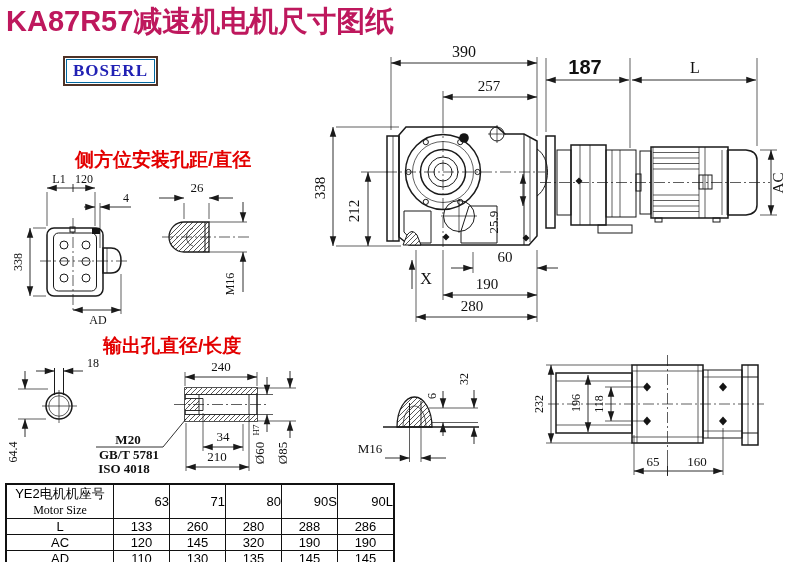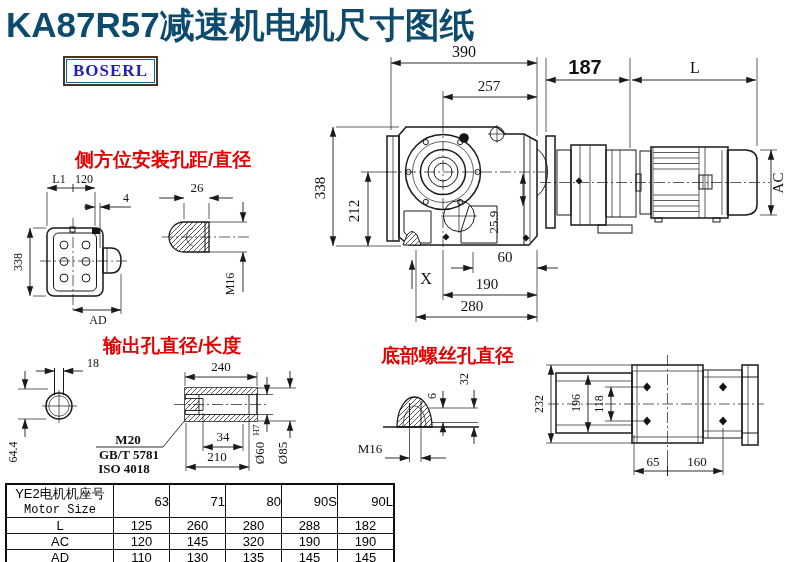--- a/index.html
+++ b/index.html
@@ -1,18 +1,18 @@
 <!DOCTYPE html>
 <html><head>
 <meta charset="utf-8">
 <style>
   html,body{margin:0;padding:0;background:#fff;}
   #page{position:relative;width:800px;height:562px;background:#ffffff;overflow:hidden;
         font-family:"Liberation Sans",sans-serif;}
-  #title{position:absolute;left:6px;top:2px;font-size:35px;font-weight:bold;color:#0c4a6e;
+  #title{position:absolute;left:6px;top:2px;font-size:29px;font-weight:bold;color:#be185d;
          letter-spacing:0px;white-space:nowrap;}
   #logo{position:absolute;left:63px;top:56px;border:2px solid #4e3226;padding:1px;background:#fff;}
   #logo .inner{border:1px solid #0369a1;padding:0 6px;font-family:"Liberation Serif",serif;
          font-size:17px;font-weight:600;color:#2121b4;letter-spacing:1px;line-height:22px;}
   .redlbl{position:absolute;font-size:19px;font-weight:bold;color:#e30000;white-space:nowrap;}
   svg{position:absolute;left:0;top:0;}
   .ln{stroke:#1a1a1a;stroke-width:1.5;fill:none;}
   .md{stroke:#1a1a1a;stroke-width:1;fill:none;}
   .tn{stroke:#1a1a1a;stroke-width:0.7;fill:none;}
   .dm{stroke:#1a1a1a;stroke-width:0.9;fill:none;}
@@ -22,37 +22,36 @@
   .t16{font-size:16px;} .t15{font-size:15px;} .t13{font-size:13px;} .t12{font-size:12px;}
   .t9{font-size:9px;} .bold{font-weight:bold;}
   .big{font-family:"Liberation Sans",sans-serif;font-size:20px;font-weight:bold;}
   #sizetable{position:absolute;left:5px;top:483px;border-collapse:collapse;table-layout:fixed;}
   #sizetable td{border:1px solid #111;text-align:center;padding:0;font-size:13px;color:#000;
       height:15px;overflow:hidden;white-space:nowrap;}
   #sizetable tr.hdr td{height:29px;margin-left:47px;}
   #sizetable td.c1{width:106px;}
   #sizetable td.cv{width:55px;text-align:right;}
   #sizetable{border:2px solid #111;}
-  .mono{font-family:Liberation Mono, monospace;font-size:12px;}
+  .mono{font-family:Liberation Serif, serif;font-size:12px;}
   .cjk{font-size:13px;}
 </style>
 </head>
 <body>
 
 <div id="page">
 
   <div id="title">KA87R57减速机电机尺寸图纸</div>
 
   <div id="logo">
     <div class="inner">BOSERL</div>
   </div>
 
   <div class="redlbl" style="left:75px;top:147px;">侧方位安装孔距/直径</div>
   <div class="redlbl" style="left:103px;top:333px;">输出孔直径/长度</div>
-  <div class="redlbl" style="left:381px;top:343px;">底部螺丝孔直径</div>
 
   <svg width="800" height="562" viewBox="0 0 800 562">
     <defs>
       <marker id="mA" viewBox="0 0 10 8" refX="9.5" refY="4" markerWidth="12" markerHeight="10" orient="auto-start-reverse">
         <path d="M0.5,1 L9.5,4 L0.5,7 Z" fill="#1a1a1a"></path>
       </marker>
       <pattern id="hatch" patternUnits="userSpaceOnUse" width="5" height="5">
         <rect width="5" height="5" fill="#ffffff"></rect>
         <line x1="0" y1="5" x2="5" y2="0" stroke="#444" stroke-width="0.9"></line>
       </pattern>
@@ -367,25 +366,25 @@
         <div class="mono">Motor Size</div>
       </td>
       <td class="cv">63</td>
       <td class="cv">71</td>
       <td class="cv">80</td>
       <td class="cv">90S</td>
       <td class="cv">90L</td>
     </tr>
     <tr>
       <td class="c1">L</td>
-      <td>125</td>
+      <td>133</td>
       <td>260</td>
       <td>280</td>
       <td>288</td>
-      <td>182</td>
+      <td>286</td>
     </tr>
     <tr>
       <td class="c1">AC</td>
       <td>120</td>
       <td>145</td>
       <td>320</td>
       <td>190</td>
       <td>190</td>
     </tr>
     <tr>

